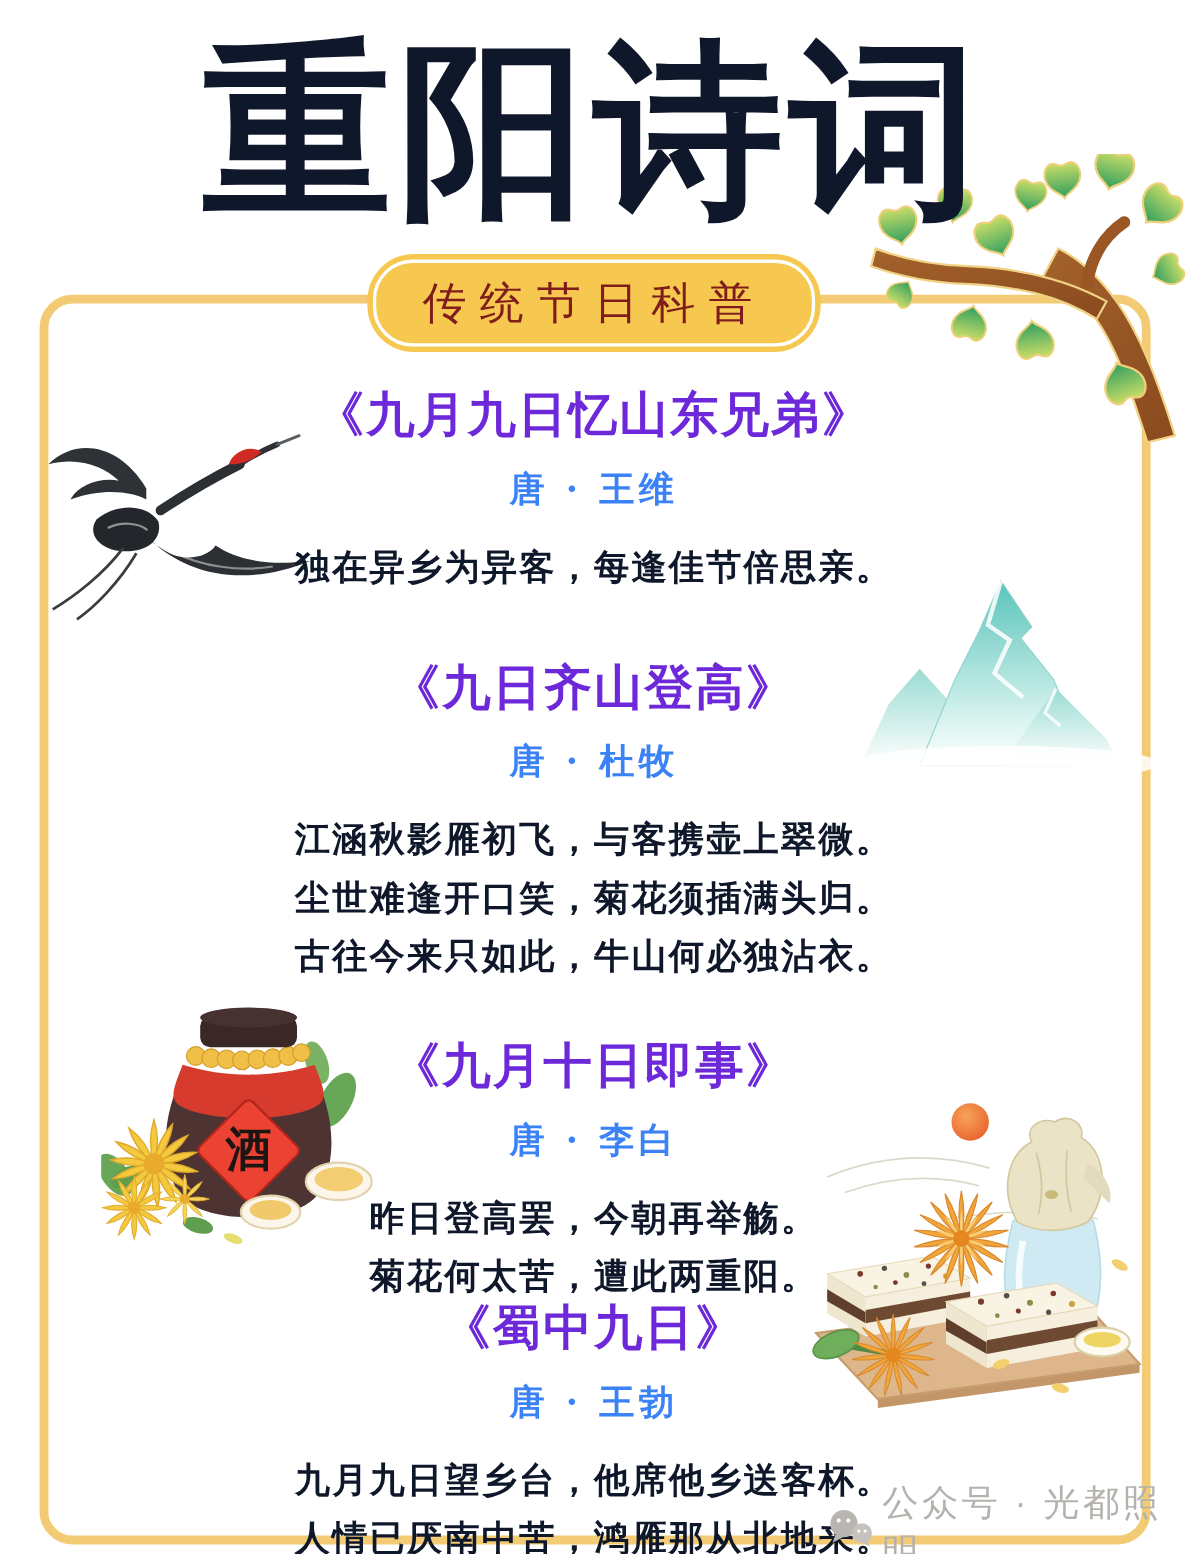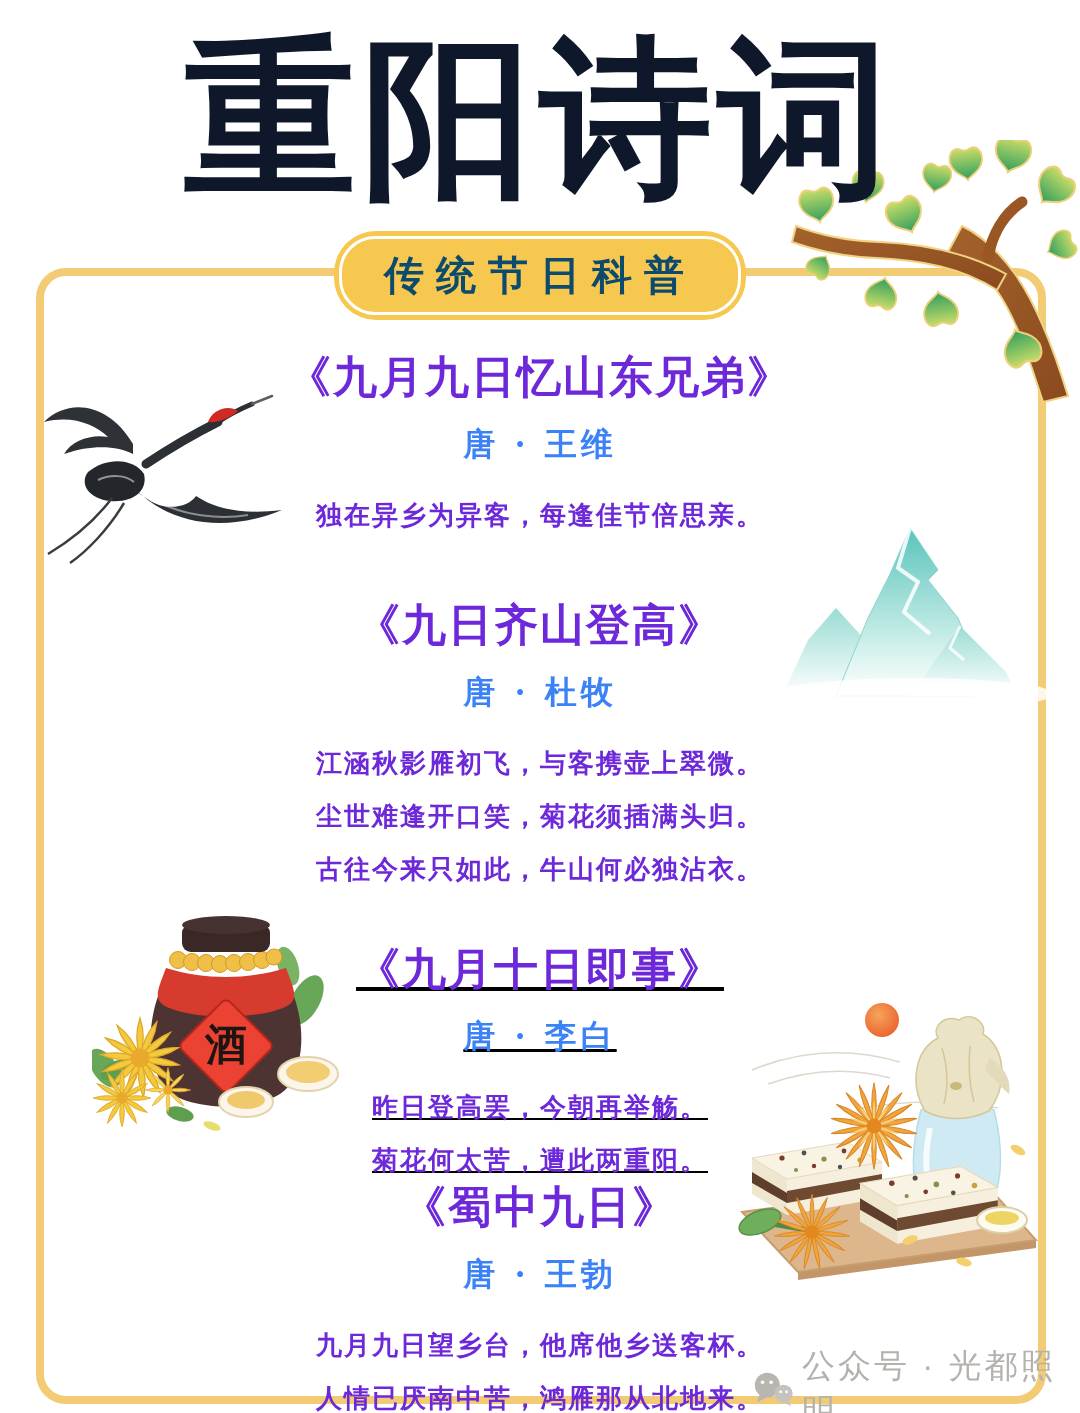--- a/index.html
+++ b/index.html
@@ -6,32 +6,32 @@
   .page{position:relative;width:1080px;height:1413px;background:#ffffff;overflow:hidden;
         font-family:"DejaVu Serif","Liberation Serif",serif;}
   
   .main-title{position:absolute;top:8px;left:0;width:100%;margin:0;text-align:center;
       font-size:172px;line-height:1.28;font-weight:900;color:#0f172a;letter-spacing:6px;
       z-index:5;font-family:"DejaVu Serif","Liberation Serif",serif;}
   
   .badge{position:absolute;top:231px;left:50%;transform:translateX(-50%);
       background:#f6c84f;border-radius:42px;padding:5px;z-index:6;}
   .badge-inner{border:3px solid #ffffff;border-radius:36px;padding:9px 42px;}
-  .badge-inner span{color:#0c4a6e;font-size:40px;font-weight:700;letter-spacing:12px;}
+  .badge-inner span{color:#7f1d1d;font-size:40px;font-weight:400;letter-spacing:12px;}
   
   .card{position:absolute;left:36px;top:268px;width:994px;height:1120px;
       border:8px solid #f2cb74;border-radius:30px;background:#ffffff;z-index:1;}
   
   .poem{position:absolute;left:0;width:100%;text-align:center;z-index:4;}
   .poem-title{margin:0 0 16px 0;font-size:44px;font-weight:900;color:#6d28d9;letter-spacing:2px;}
   .poem-author{margin:0 0 22px 0;font-size:32px;font-weight:700;color:#3b82f6;letter-spacing:4px;}
-  .poem-line{font-size:26px;font-weight:700;color:#6d28d9;line-height:53px;letter-spacing:2px;}
+  .poem-line{font-size:32px;font-weight:700;color:#0f172a;line-height:53px;letter-spacing:2px;}
   .p1{top:348px;}
   .p2{top:596px;}
-  .p3{top:940px;text-decoration:underline;}
+  .p3{top:940px;}
   .p4{top:1178px;}
   
   .deco{position:absolute;z-index:3;}
   .deco-ginkgo{left:790px;top:140px;z-index:4;}
   .deco-crane{left:38px;top:382px;}
   .deco-mountains{left:778px;top:522px;}
   .deco-jar{left:92px;top:908px;}
   .deco-food{left:712px;top:988px;}
   
   .watermark{position:absolute;left:752px;top:1344px;display:flex;align-items:center;gap:8px;

